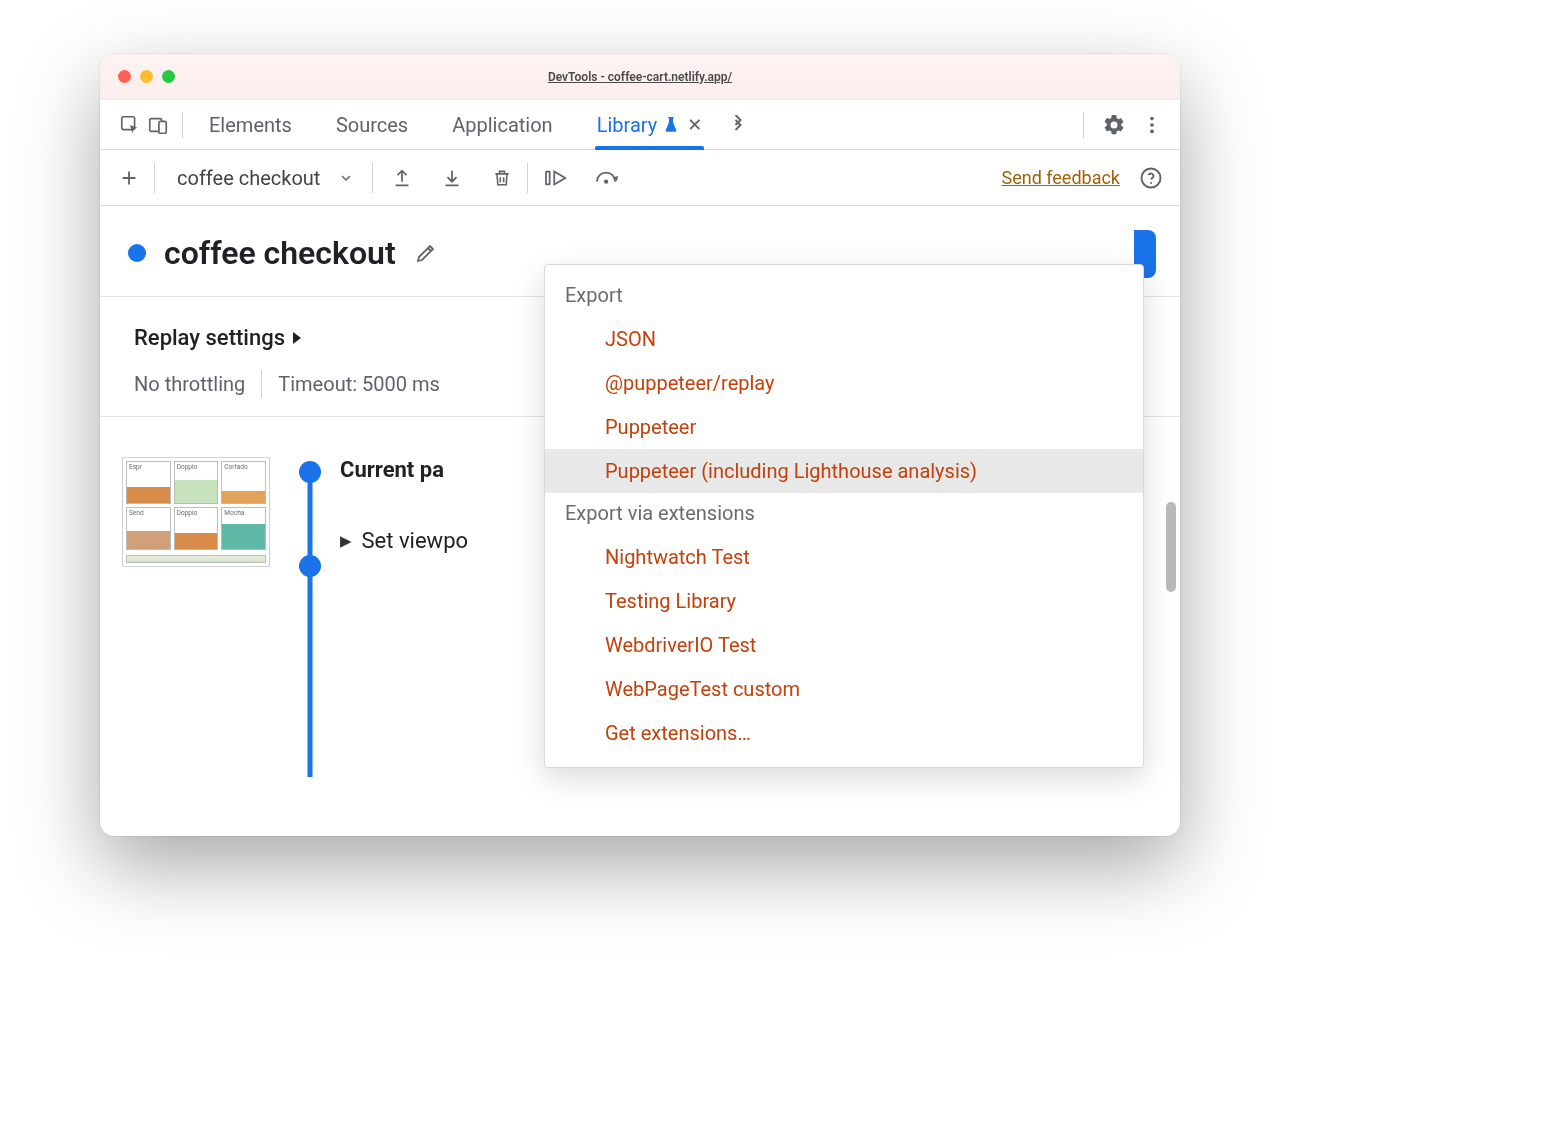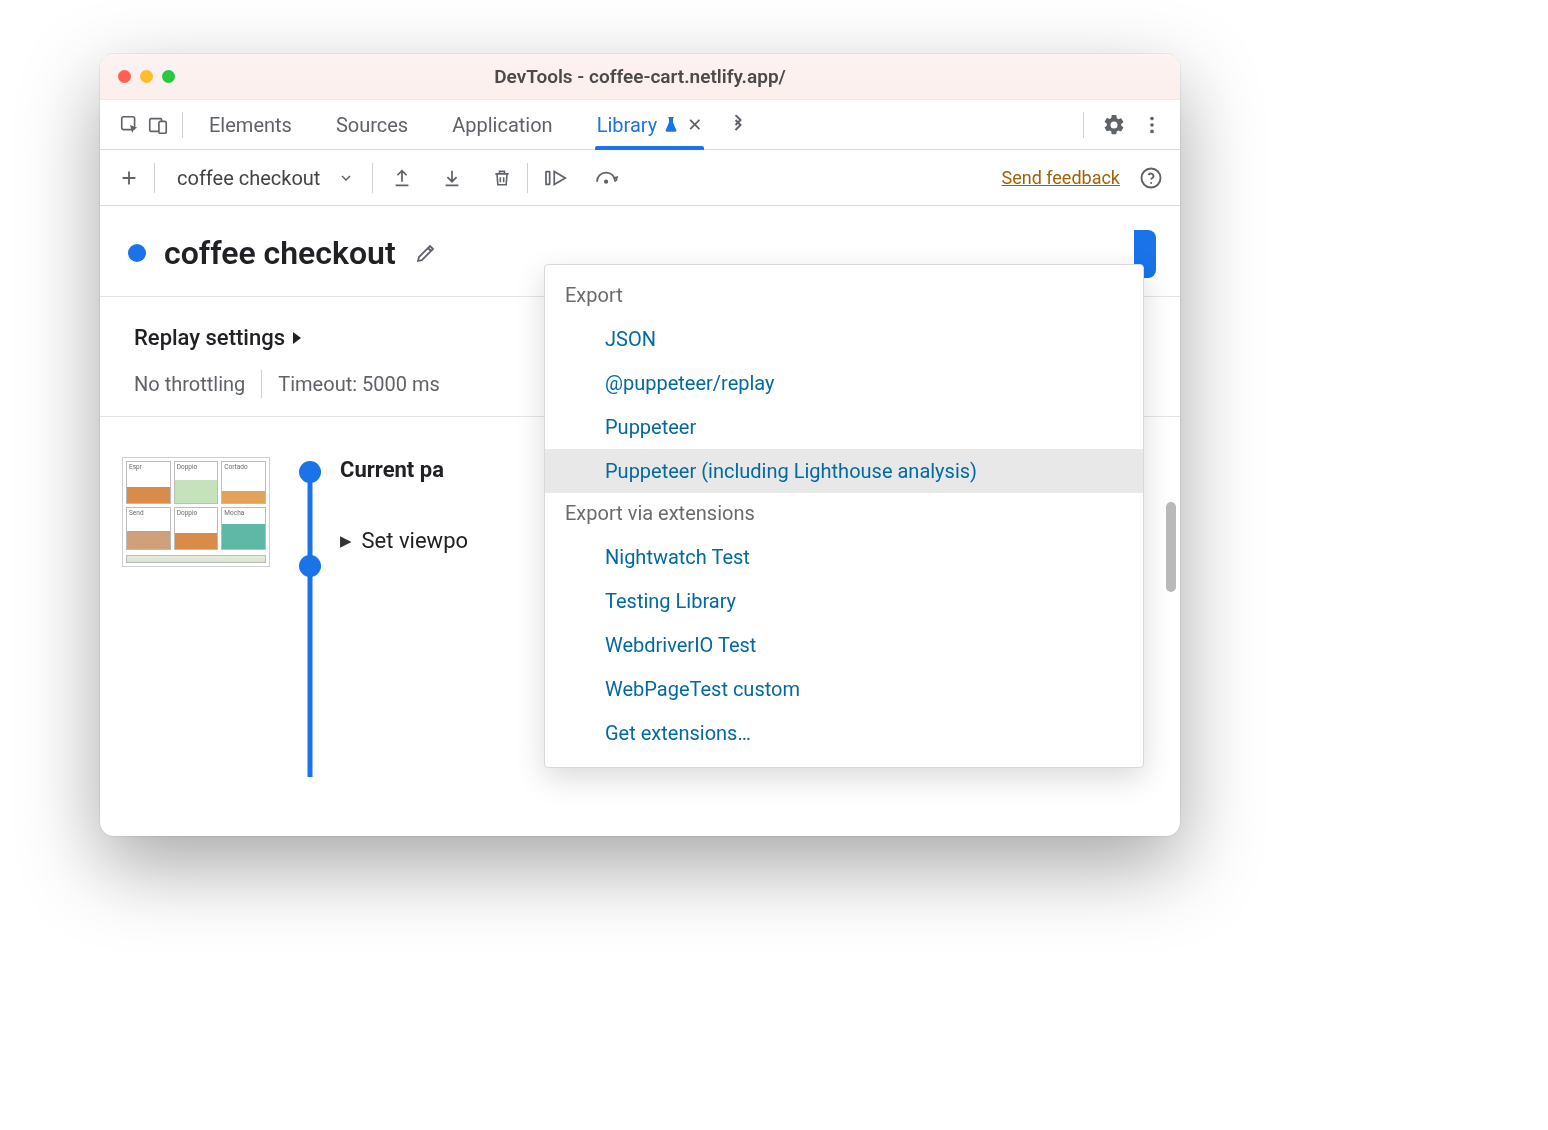--- a/index.html
+++ b/index.html
@@ -40,24 +40,25 @@
     align-items: center;
   }
   .dot { width: 13px; height: 13px; border-radius: 50%; }
   .dot.red { background: #ff5f57; }
   .dot.yellow { background: #febc2e; }
   .dot.green { background: #28c840; }
   .titlebar-title {
     position: absolute;
     left: 0; right: 0;
     text-align: center;
-    font-size: 19px;
+    font-size: 12px;
     font-weight: 600;
     color: #4a4a4a;
     pointer-events: none;
+    text-decoration: underline;
   }
   .tabbar {
     height: 50px;
     border-bottom: 1px solid #dadbdc;
     display: flex;
     align-items: center;
     padding: 0 8px 0 16px;
     font-size: 20px;
     color: #5f6368;
     gap: 0;
@@ -276,21 +277,21 @@
     padding: 10px 0 12px 0;
     font-size: 20px;
     z-index: 10;
   }
   .menu .header {
     color: #6b6b6b;
     padding: 8px 20px 10px 20px;
   }
   .menu .item {
     padding: 10px 31px 10px 60px;
-    color: #0369a1;
+    color: #c2410c;
     cursor: pointer;
   }
   .menu .item.highlighted {
     background: #e8e8e8;
   }
 
   svg { display: block; }
 </style>
 </head>
 <body>

